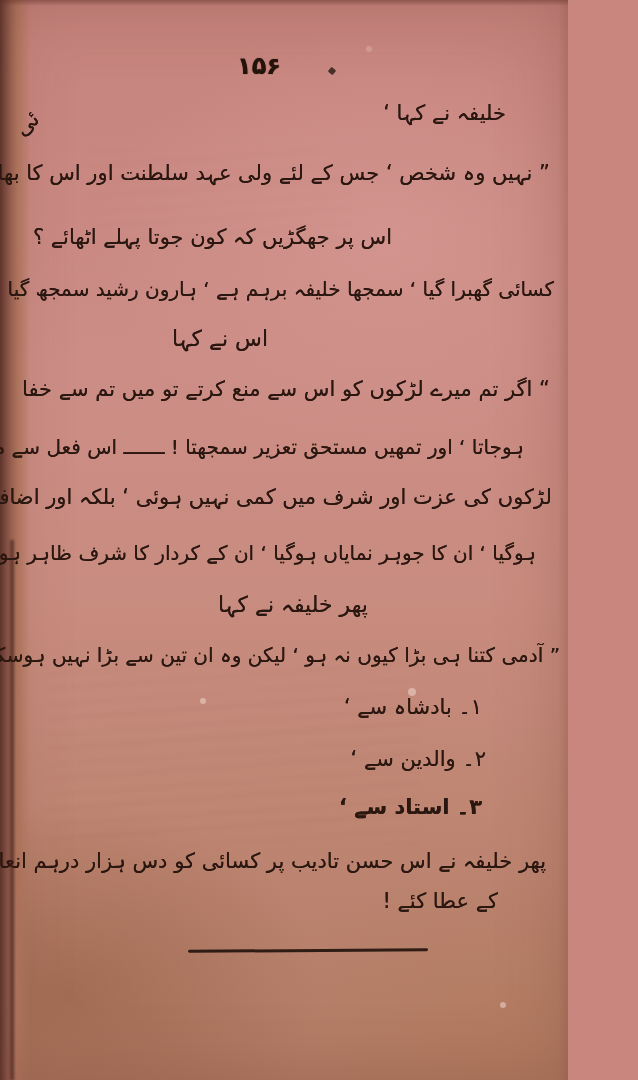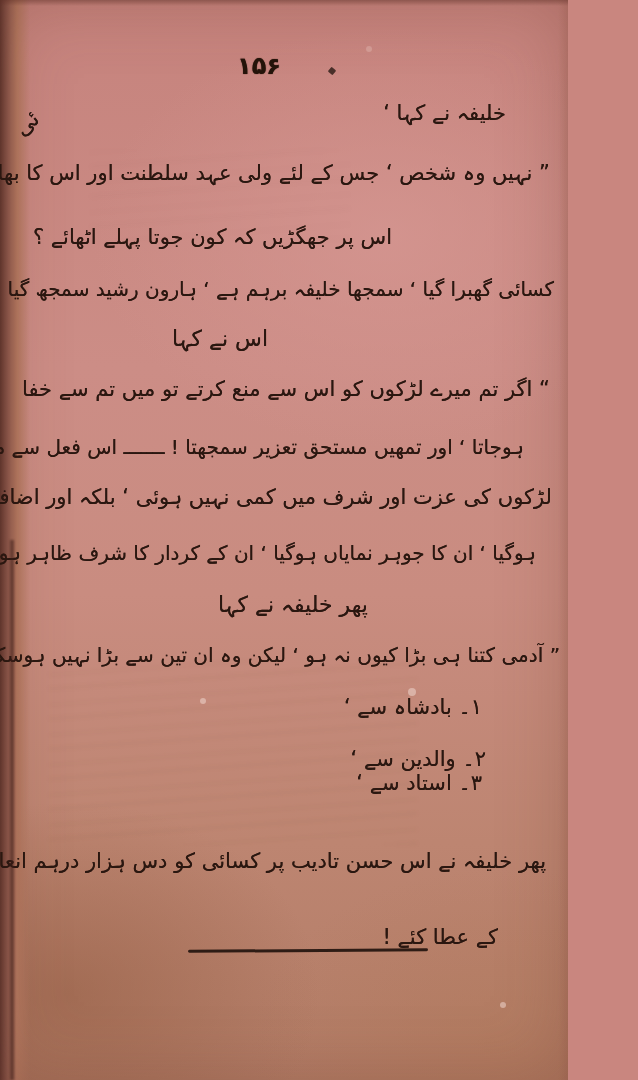--- a/index.html
+++ b/index.html
@@ -53,23 +53,23 @@
   .l3 {top:274px;right:14px;  font-size:20px;}
   .l4 {top:324px;right:300px; font-size:22px;}
   .l5 {top:374px;right:18px;  font-size:21px;text-align:right;}
   .l6 {top:432px;right:44px;  font-size:20px;}
   .l7 {top:482px;right:16px;  font-size:21px;}
   .l8 {top:538px;right:32px;  font-size:20px;}
   .l9 {top:590px;right:200px; font-size:22px;}
   .l10{top:640px;right:8px;   font-size:20px;}
   .l11{top:692px;right:86px;  font-size:21px;}
   .l12{top:744px;right:82px;  font-size:21px;}
-  .l13{top:768px;right:86px;  font-size:21px;}
+  .l13{top:792px;right:86px;  font-size:21px;font-weight:bold;}
   .l14{top:846px;right:22px;  font-size:21px;}
-  .l15{top:886px;right:70px;  font-size:21px;margin-top:36px;}
+  .l15{top:886px;right:70px;  font-size:21px;}
   .divider{
     position:absolute;left:188px;top:949px;width:240px;height:3px;
     background:#2e1c15;border-radius:2px;transform:rotate(-.4deg);
   }
   .gutter-line{
     position:absolute;left:10px;top:540px;bottom:0;width:4px;
     background:rgba(62,30,24,.55);filter:blur(1px);
   }
   .ghost{
     position:absolute;opacity:.75;pointer-events:none;

